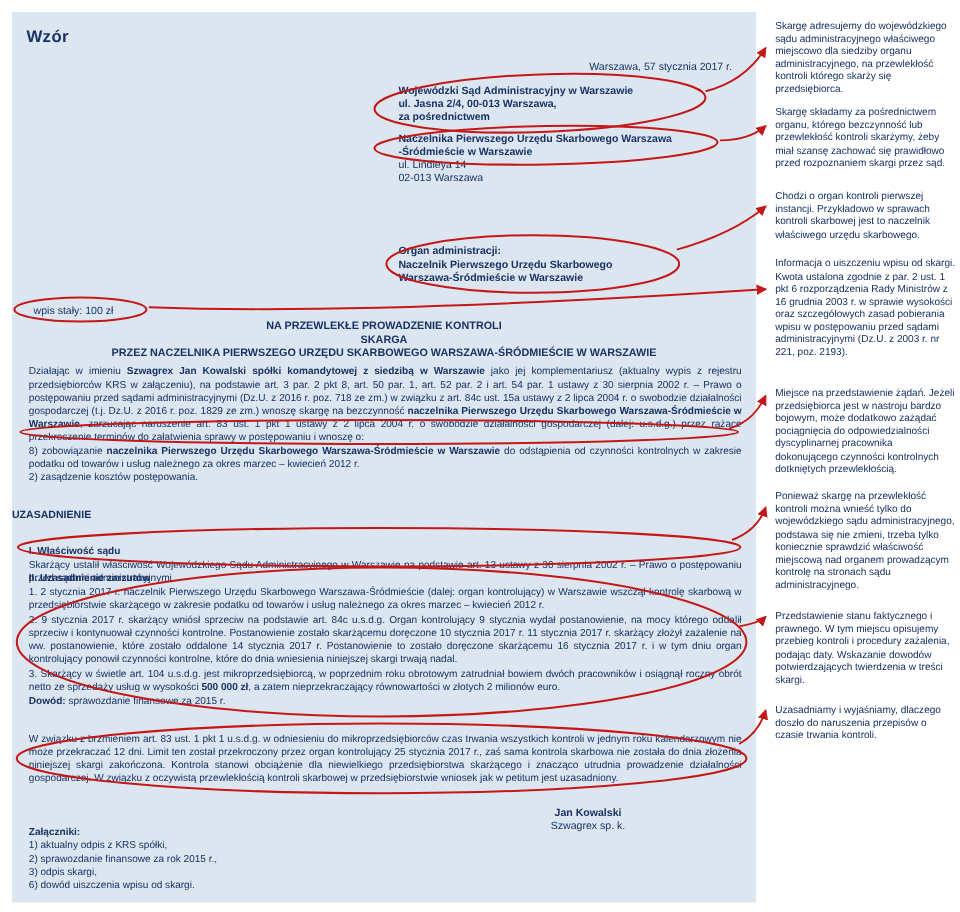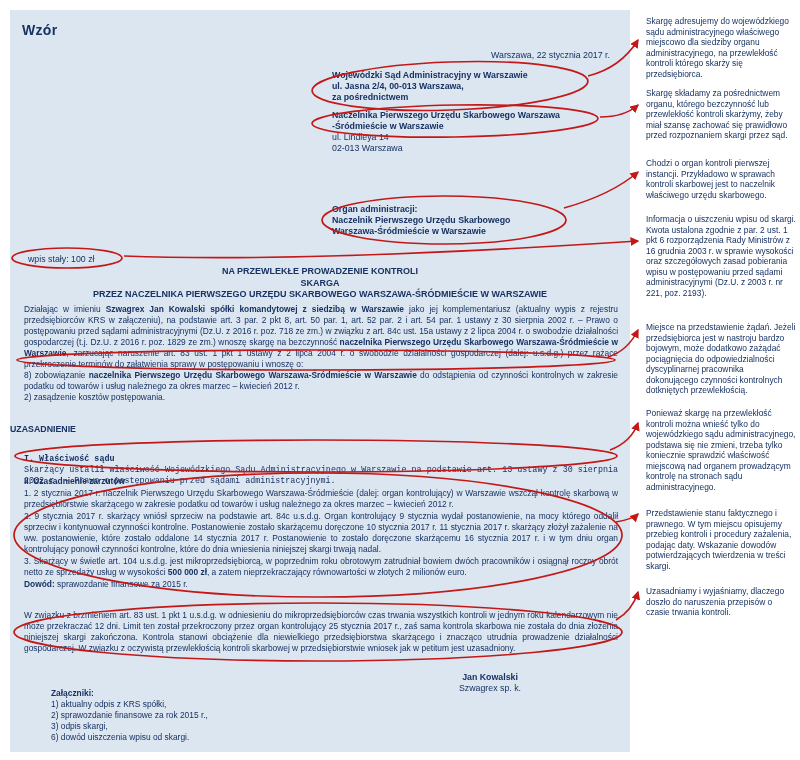--- a/index.html
+++ b/index.html
@@ -13,39 +13,39 @@
   .blk{position:absolute;left:322px;font-size:8.8px;line-height:11px;}
   .court{top:60px;}
   .office{top:100px;}
   .claimant{top:150px;}
   .organ{top:194px;}
   .fee{position:absolute;left:18px;top:244px;font-size:8.8px;}
   .title{position:absolute;left:0;top:256px;width:100%;text-align:center;font-weight:bold;font-size:9px;line-height:11.5px;}
   .body{font-size:8.4px;line-height:11px;text-align:justify;}
   .intro{position:absolute;left:14px;top:294px;width:594px;}
   .uzas{position:absolute;left:0;top:414px;width:100%;text-align:left;font-weight:bold;font-size:8.8px;}
-  .sec1{position:absolute;left:14px;top:444px;width:594px;font-family:Liberation Mono, monospace;}
+  .sec1{position:absolute;left:14px;top:444px;width:594px;}
   .sec2{position:absolute;left:14px;top:466px;width:594px;}
   .sec2 p{margin-top:1px;}
   .closing{position:absolute;left:14px;top:600px;width:594px;}
   .signature{position:absolute;left:410px;top:662px;width:140px;text-align:center;font-size:8.8px;line-height:11px;}
-  .attach{position:absolute;left:14px;top:678px;width:420px;text-align:left;line-height:11px;margin-left:27px;}
+  .attach{position:absolute;left:14px;top:678px;width:420px;text-align:left;line-height:11px;}
   .note{position:absolute;left:646px;width:150px;font-size:8.4px;line-height:10.5px;color:#173263;text-align:left;}
   .n1{top:16px;}.n2{top:88px;}.n3{top:158px;}.n4{top:214px;}
   .n5{top:322px;}.n6{top:408px;}.n7{top:508px;}.n8{top:586px;}
   .overlay{position:absolute;left:0;top:0;pointer-events:none;}
 </style>
 </head>
 <body>
 
 <div class="canvas">
 
   <div class="doc">
     <div class="wzor">Wzór</div>
-    <div class="date">Warszawa, 22 stycznia 2017 r.</div>
+    <div class="date">Warszawa, 57 stycznia 2017 r.</div>
 
     <div class="blk court">
       <div class="b">Wojewódzki Sąd Administracyjny w Warszawie</div>
       <div class="b">ul. Jasna 2/4, 00-013 Warszawa,</div>
       <div class="b">za pośrednictwem</div>
     </div>
 
     <div class="blk office">
       <div class="b">Naczelnika Pierwszego Urzędu Skarbowego Warszawa</div>
       <div class="b">-Śródmieście w Warszawie</div>

